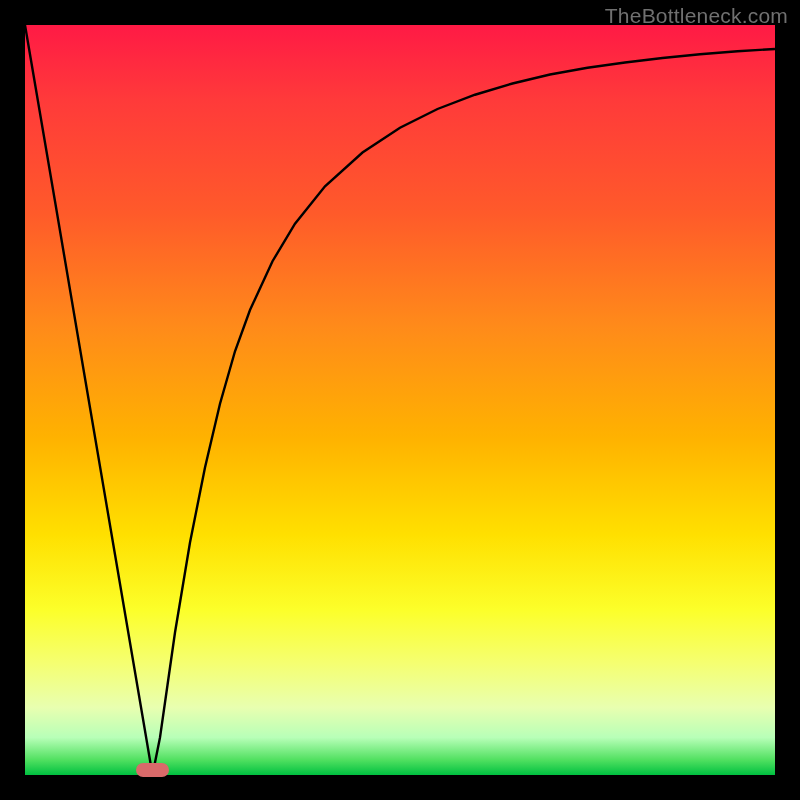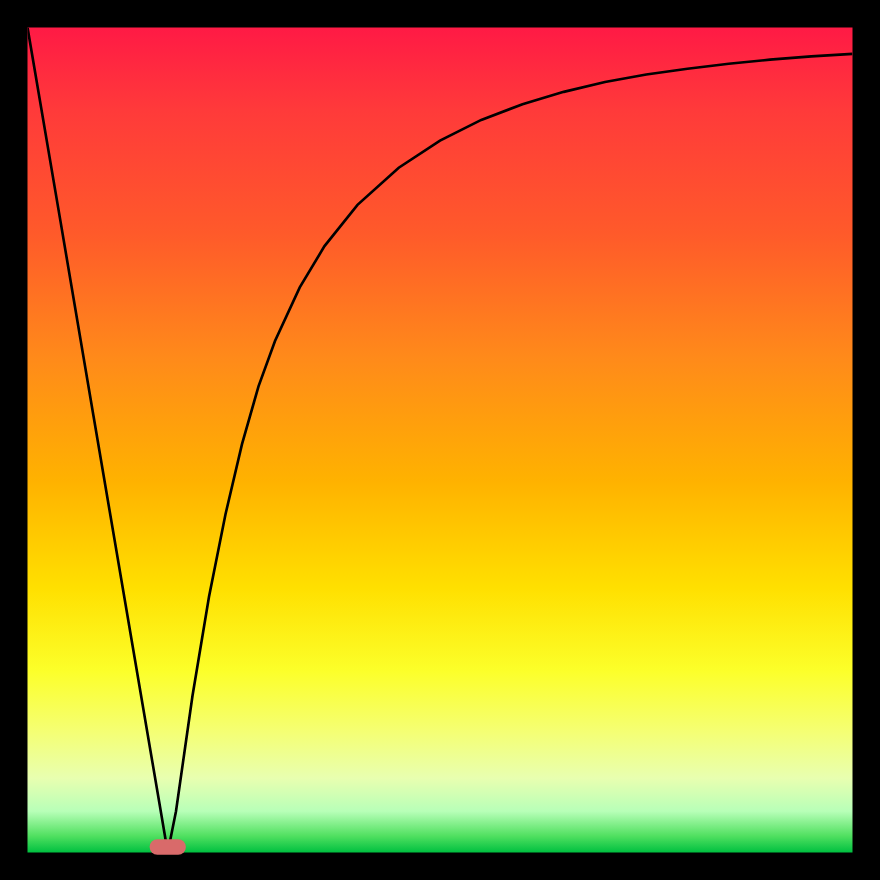--- a/index.html
+++ b/index.html
@@ -64,13 +64,14 @@
 </head>
 <body>
 
 <div class="chart-container">
   <div class="plot-area">
     <svg class="curve-svg" viewBox="0 0 750 750" preserveAspectRatio="none">
       <path id="curve-path" d="M0.00 0.00 L30.00 176.25 L60.00 353.25 L90.00 529.50 L120.00 705.75 L127.50 750.00 L135.00 712.50 L142.50 660.00 L150.00 607.50 L165.00 517.50 L180.00 442.50 L195.00 378.75 L210.00 326.25 L225.00 285.00 L247.50 236.25 L270.00 198.75 L300.00 161.25 L337.50 127.50 L375.00 102.75 L412.50 84.00 L450.00 69.75 L487.50 58.50 L525.00 49.50 L562.50 42.75 L600.00 37.50 L637.50 33.00 L675.00 29.25 L712.50 26.25 L750.00 24.00" stroke="#000" stroke-width="2.4" fill="none"></path>
     </svg>
     <div class="marker" id="marker" style="left: 110.625px; width: 33.75px; bottom: -2px;"></div>
   </div>
+  <div class="watermark">TheBottleneck.com</div>
 </div>
 
 </body></html>

